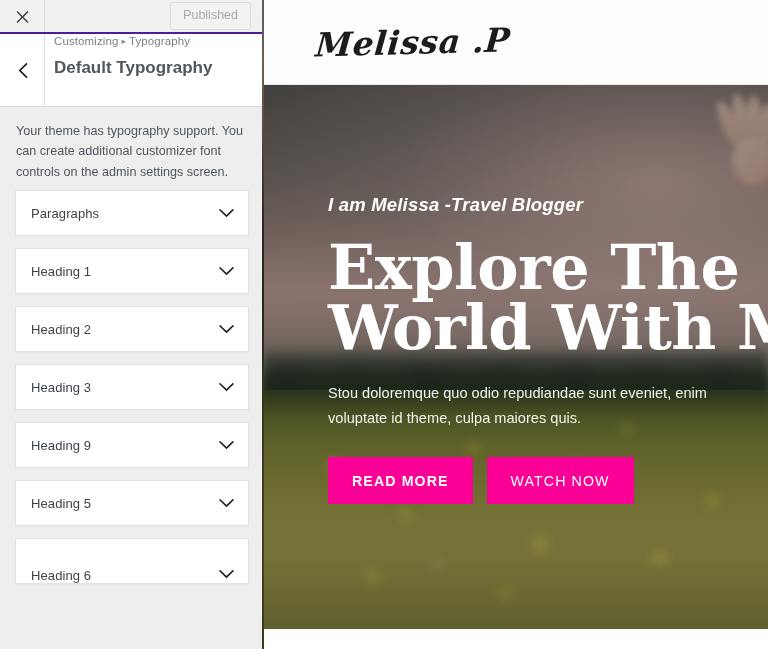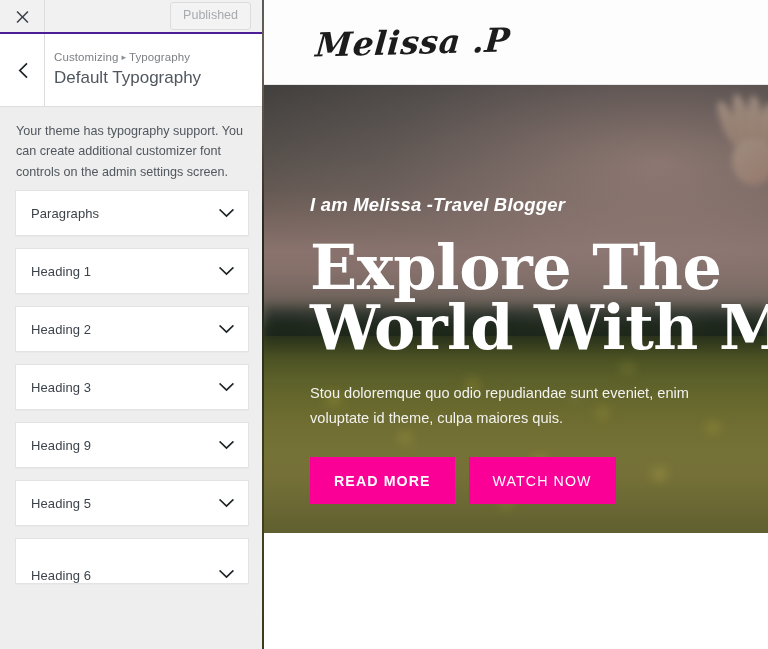--- a/index.html
+++ b/index.html
@@ -85,44 +85,44 @@
     align-items: center;
     justify-content: center;
     cursor: pointer;
     background: #fff;
   }
   .back-btn svg { display: block; }
   .header-text {
     flex: 1 1 auto;
     display: flex;
     flex-direction: column;
-    justify-content: center;
+    justify-content: flex-start;
     padding-left: 9px;
   }
   .breadcrumb {
     font-size: 11.5px;
     color: #7c8085;
     line-height: 1.35;
     letter-spacing: 0.1px;
     white-space: nowrap;
   }
   .breadcrumb .sep {
     display: inline-block;
     margin: 0 3px;
     color: #8b8f94;
     font-size: 9px;
     position: relative;
     top: -1px;
   }
   .panel-title {
     font-size: 17px;
-    font-weight: 400;
+    font-weight: 700;
     color: #50575e;
     line-height: 1.35;
-    margin-top: 1px;
+    margin-top: 7px;
     white-space: nowrap;
   }
 
   
   .cust-body {
     flex: 1 1 auto;
     background: #eeeeee;
     overflow: hidden;
     padding: 0 15px;
   }
@@ -198,22 +198,23 @@
     font-size: 33px;
     color: #1c1c1c;
     letter-spacing: 0.5px;
     transform: skewX(-6deg) rotate(-1.5deg);
     white-space: nowrap;
   }
 
   
   .hero {
     position: relative;
-    height: 448px;
+    height: 544px;
     overflow: hidden;
+    padding-left: 18px;
   }
 
   
   .hero-bg { position: absolute; inset: 0; overflow: hidden; }
 
   .sky {
     position: absolute;
     left: 0; right: 0; top: 0;
     height: 58%;
     background:

